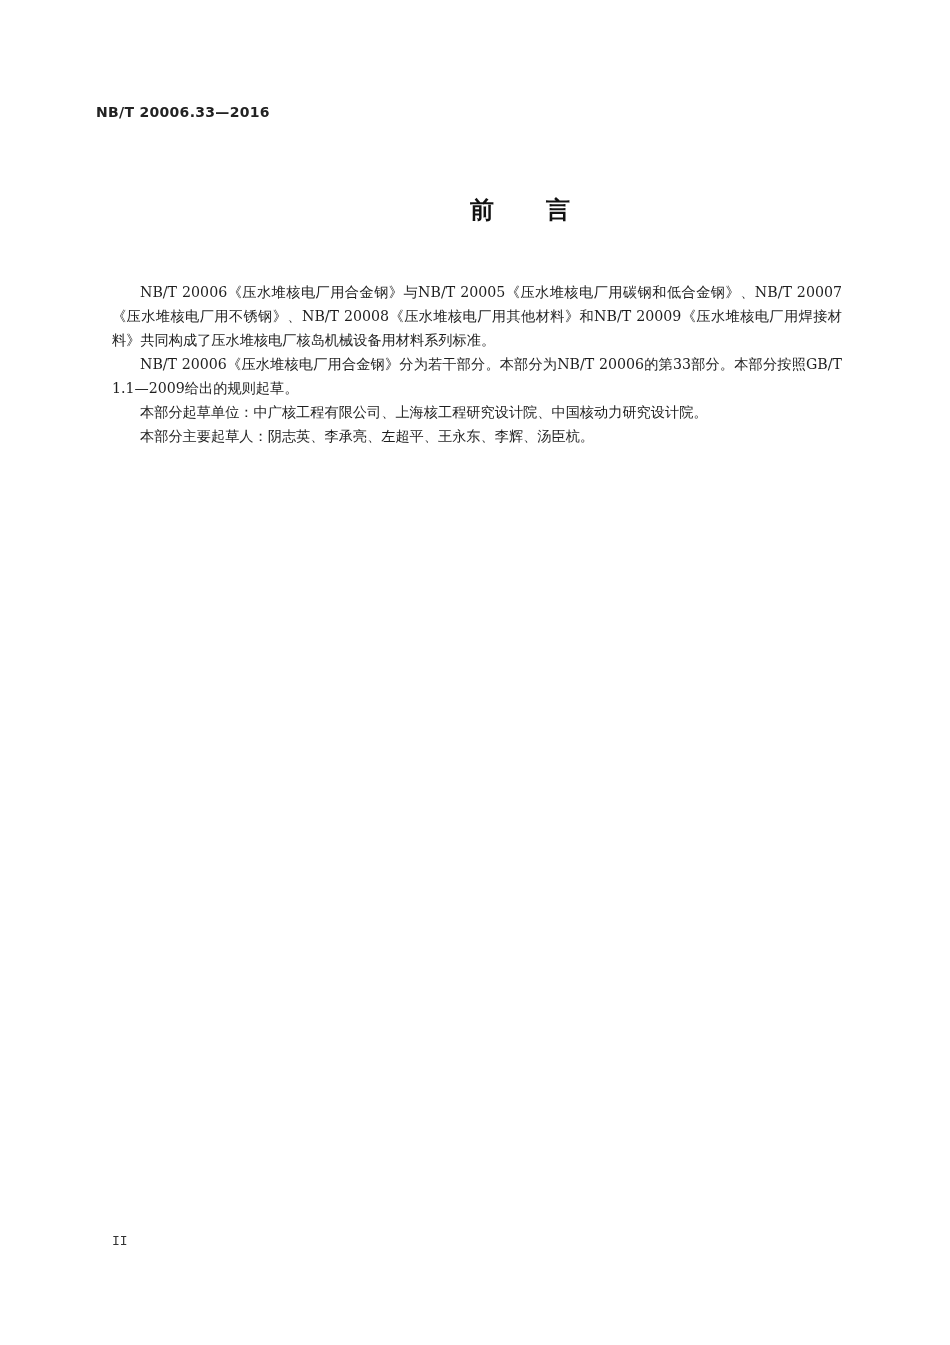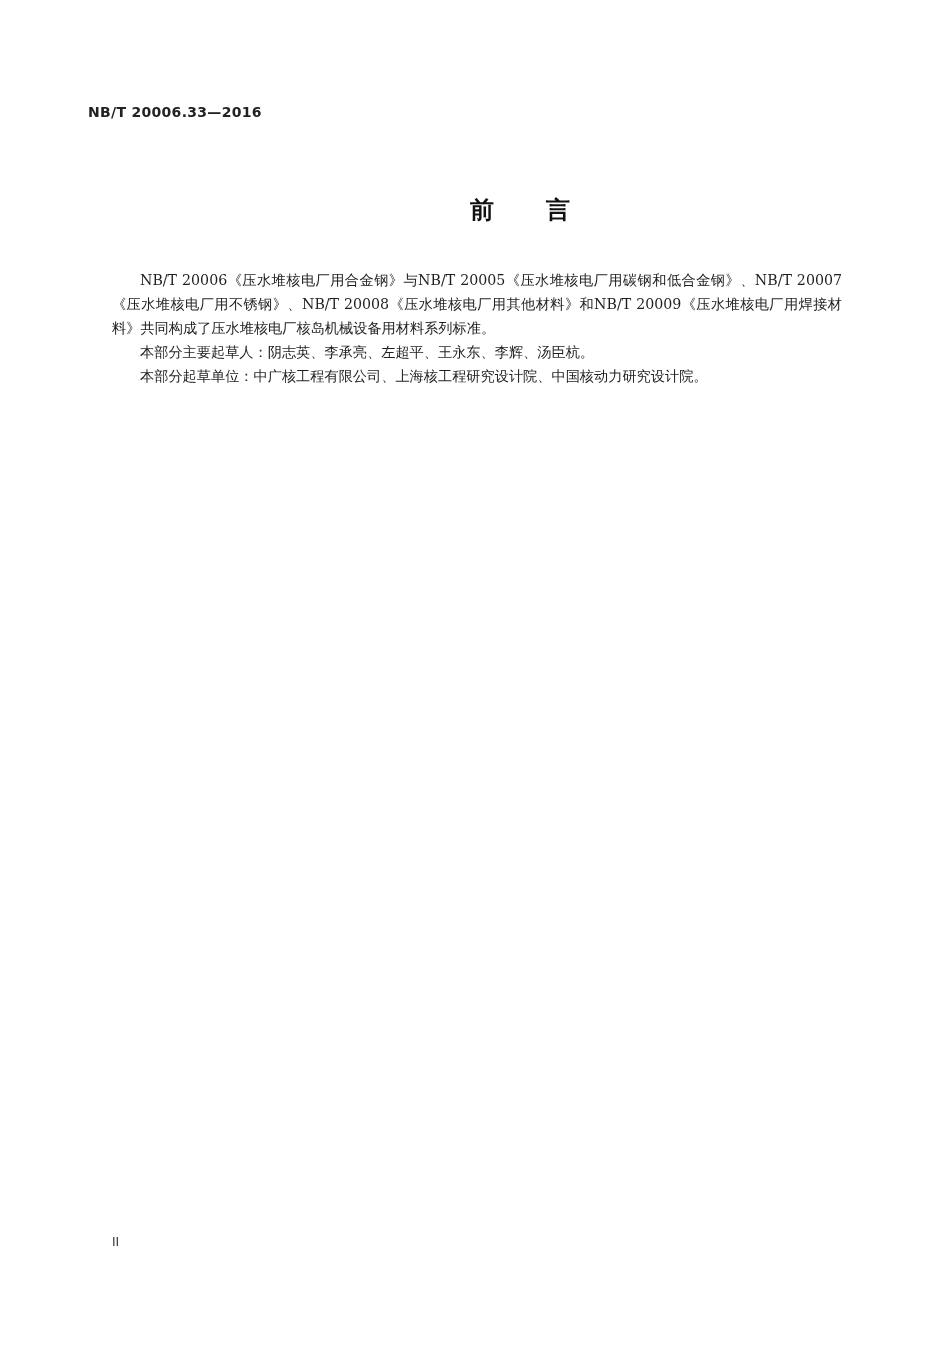--- a/index.html
+++ b/index.html
@@ -2,49 +2,50 @@
 <html><head>
 <meta charset="utf-8">
 <style>
   html, body { margin: 0; padding: 0; }
   body {
     width: 950px; height: 1345px; background: #ffffff; position: relative;
     overflow: hidden; color: #1a1a1a;
     font-family: "DejaVu Serif", "Liberation Serif", serif;
   }
   .header-code {
-    position: absolute; left: 88px; top: 104px;
+    position: absolute; left: 96px; top: 104px;
     font-family: "DejaVu Sans", "Liberation Sans", sans-serif;
     font-weight: bold; font-size: 14px; letter-spacing: 0.3px; color: #222;
   }
   .title {
     position: absolute; left: 0; width: 950px; top: 194px; text-align: center;
     font-family: "DejaVu Sans", "Liberation Sans", sans-serif;
     font-weight: bold; font-size: 24px; color: #111; padding-left: 45px;
   }
   .title span { display: inline-block; }
   .title .gap { width: 52px; }
   .body-text {
-    position: absolute; left: 112px; top: 268px; width: 730px;
+    position: absolute; left: 112px; top: 280px; width: 730px;
     font-size: 14.2px; line-height: 24px; color: #1e1e1e;
   }
   .para { margin: 0; text-indent: 28px; text-align: justify; }
   .page-num {
     position: absolute; left: 112px; top: 1234px;
-    font-family: Liberation Sans, sans-serif; font-size: 13px; color: #333;
+    font-family: Liberation Mono, monospace; font-size: 13px; color: #333;
   }
 </style>
 </head>
 <body>
 
 <div class="header-code">NB/T 20006.33—2016</div>
 
 <div class="title">
   <span>前</span><span class="gap"></span><span>言</span>
 </div>
 
 <div class="body-text">
   <p class="para">NB/T 20006《压水堆核电厂用合金钢》与NB/T 20005《压水堆核电厂用碳钢和低合金钢》、NB/T 20007《压水堆核电厂用不锈钢》、NB/T 20008《压水堆核电厂用其他材料》和NB/T 20009《压水堆核电厂用焊接材料》共同构成了压水堆核电厂核岛机械设备用材料系列标准。</p>
+  <p class="para">NB/T 20006《压水堆核电厂用合金钢》分为若干部分。本部分为NB/T 20006的第33部分。本部分按照GB/T 1.1—2009给出的规则起草。</p>
+  <p class="para">本部分起草单位：中广核工程有限公司、上海核工程研究设计院、中国核动力研究设计院。</p>
   <p class="para">本部分主要起草人：阴志英、李承亮、左超平、王永东、李辉、汤臣杭。</p>
-  <p class="para">本部分起草单位：中广核工程有限公司、上海核工程研究设计院、中国核动力研究设计院。</p>
 </div>
 
 <div class="page-num">II</div>
 
 </body></html>

